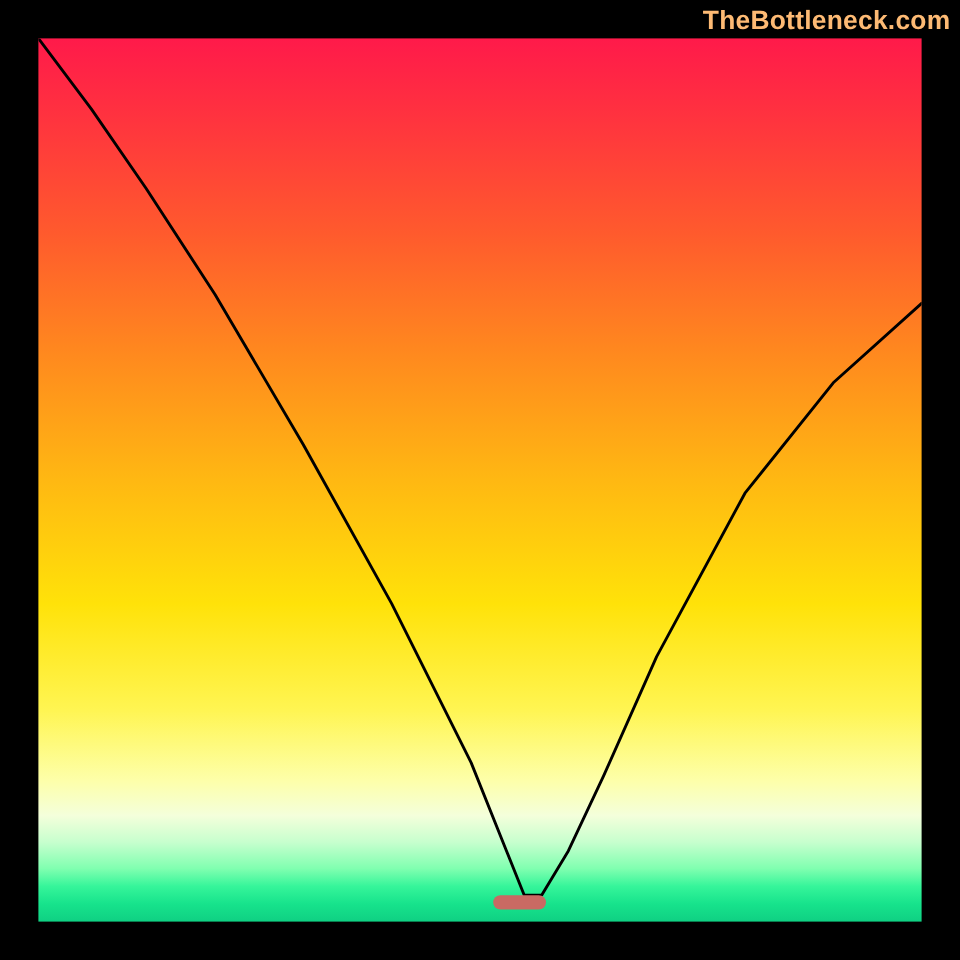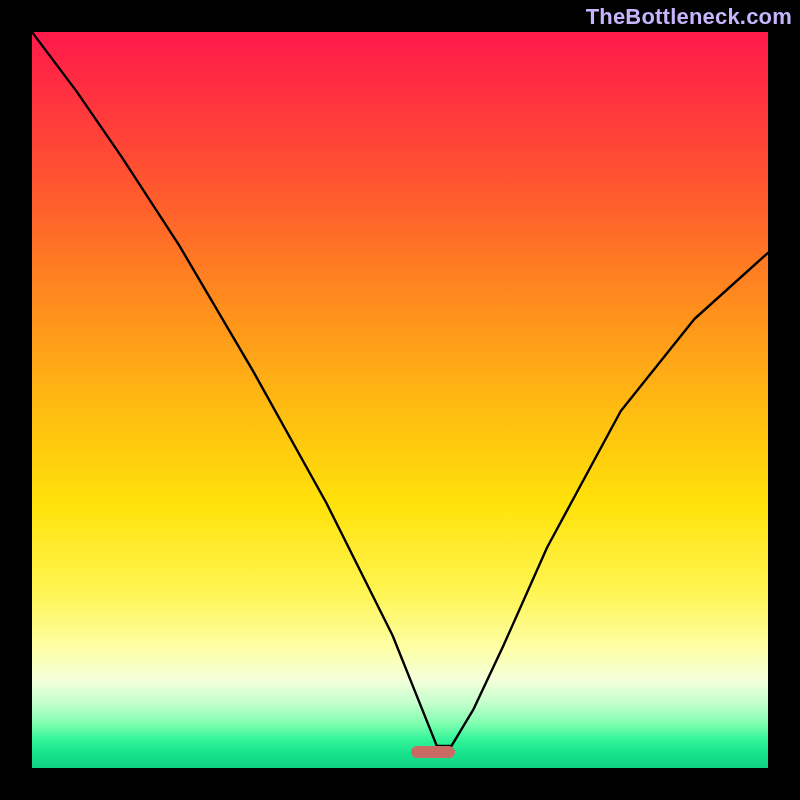--- a/index.html
+++ b/index.html
@@ -53,21 +53,21 @@
     position: absolute;
     width: 44px;
     height: 12px;
     background: #c96a63;
     border-radius: 6px;
   }
   .watermark {
     position: absolute;
     top: 4px;
     right: 8px;
-    color: #c4b5fd;
+    color: #fdba74;
     font-size: 22px;
     font-weight: 600;
     letter-spacing: 0.2px;
   }
 </style>
 </head>
 <body>
 
 <div class="frame">
   <div class="plot">

